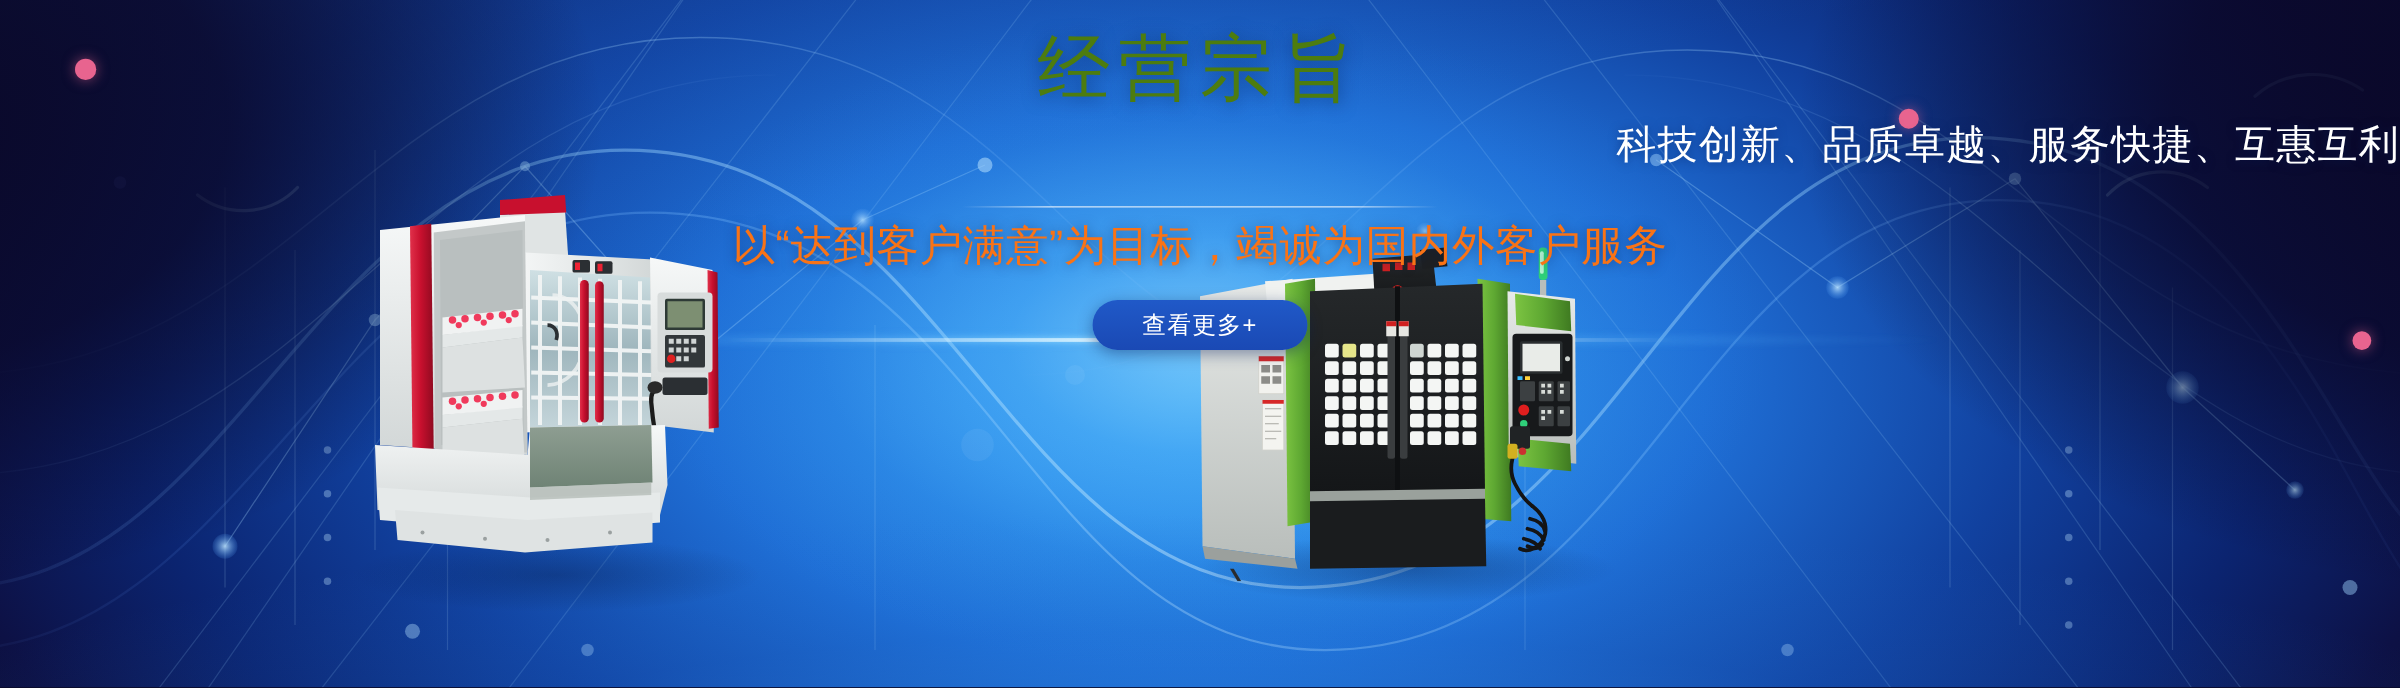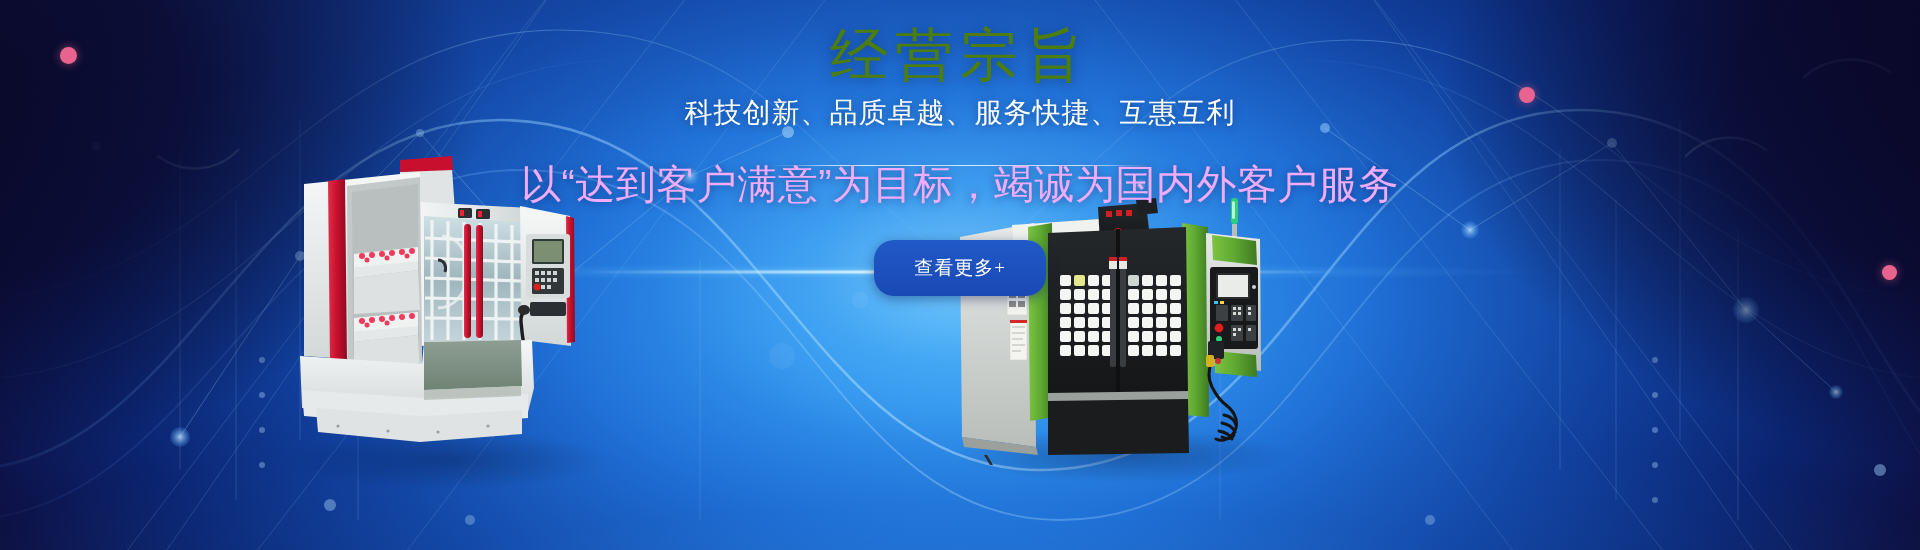--- a/index.html
+++ b/index.html
@@ -62,39 +62,40 @@
   
   .copy{position:absolute;left:0;top:0;width:1920px;text-align:center;}
   .title{
     position:absolute;left:0;right:0;top:26px;
     font-size:58px;line-height:1;color:#4d7c0f;letter-spacing:7px;
     text-shadow:0 2px 14px rgba(5,30,90,.55);
     font-weight:400;
   }
   .subtitle{
     position:absolute;left:0;right:0;top:99px;
-    font-size:28px;line-height:1;color:#ffffff;letter-spacing:1px;
+    font-size:32px;line-height:1;color:#ffffff;letter-spacing:1px;
     text-shadow:0 1px 8px rgba(5,30,90,.5);
+    text-align:right;
   }
   .divider{
     position:absolute;left:50%;top:165px;transform:translateX(-50%);
     width:380px;height:1px;
     background:linear-gradient(90deg, rgba(255,255,255,0) 0%, rgba(255,255,255,.78) 18%, rgba(255,255,255,.78) 82%, rgba(255,255,255,0) 100%);
   }
   .tagline{
-    position:absolute;left:0;right:0;top:164px;
-    font-size:40px;line-height:1;color:#f0abfc;letter-spacing:.5px;
+    position:absolute;left:0;right:0;top:180px;
+    font-size:34px;line-height:1;color:#f97316;letter-spacing:.5px;
     text-shadow:0 1px 9px rgba(5,30,90,.5);
   }
   .more-btn{
     position:absolute;left:50%;top:240px;transform:translateX(-50%);
-    width:172px;height:56px;border:0;border-radius:20px;
+    width:172px;height:40px;border:0;border-radius:20px;
     background:linear-gradient(180deg,#2059c8 0%,#1a49b4 100%);
     color:#fff;font-size:19px;letter-spacing:1px;cursor:pointer;
-    font-family:Liberation Serif, serif;
+    font-family:Liberation Mono, monospace;
     box-shadow:0 3px 12px rgba(6,30,90,.45);
   }
 
   
   .machine{position:absolute;}
 
   
   .m-left{left:292px;top:150px;width:300px;height:310px;}
 
   

